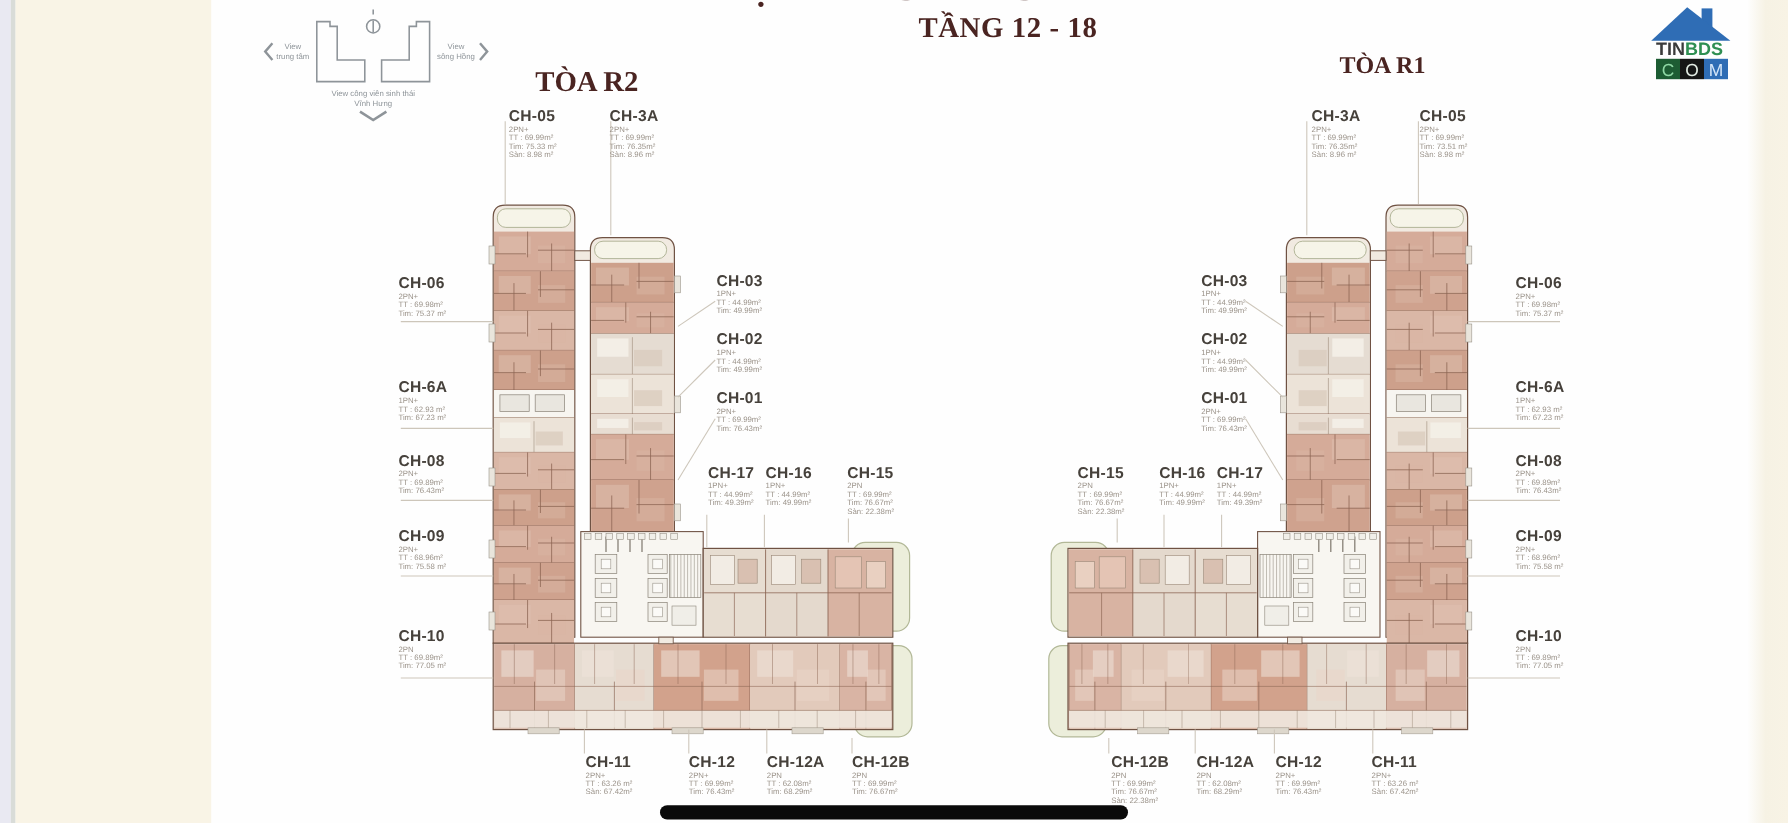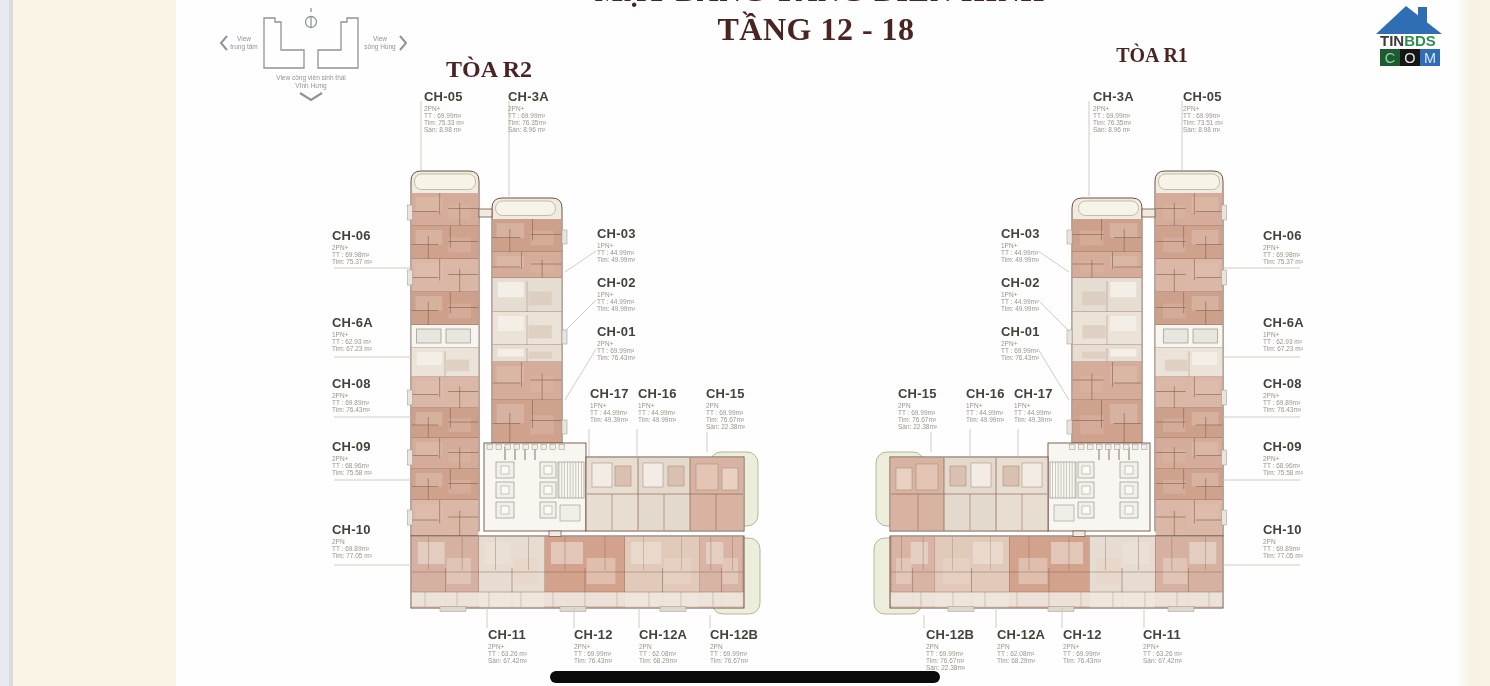--- a/index.html
+++ b/index.html
@@ -14,21 +14,21 @@
 <div style="position:absolute;left:0;top:0;width:9px;height:686px;background:#e9e9f2"></div>
 
 <div style="position:absolute;left:9px;top:0;width:4px;height:686px;background:#d9dcd8"></div>
 
 <div style="position:absolute;left:13px;top:0;width:163px;height:686px;background:#f9f4e6"></div>
 
 <div style="position:absolute;left:1456px;top:0;width:34px;height:686px;background:linear-gradient(90deg,#fefefe,#f6f2e4 45%,#f8f3e5)"></div>
 
 <div class="ttl" style="left:820px;top:-26px;transform:translateX(-50%);font-size:30px;letter-spacing:1px">MẶT BẰNG TẦNG ĐIỂN HÌNH</div>
 
-<div class="ttl" style="left:816px;top:11px;transform:translateX(-50%);font-size:32px;letter-spacing:0.5px">TẦNG 12 - 18</div>
+<div class="ttl" style="left:840px;top:11px;transform:translateX(-50%);font-size:24px;letter-spacing:0.5px">TẦNG 12 - 18</div>
 
 <div class="ttl" style="left:489px;top:56px;transform:translateX(-50%);font-size:24px">TÒA R2</div>
 
 <div class="ttl" style="left:1152px;top:44px;transform:translateX(-50%);font-size:20px">TÒA R1</div>
 
 <svg style="position:absolute;left:200px;top:0" width="280" height="130" viewBox="0 0 280 130">
   <g stroke="#8e9499" stroke-width="1.3" fill="none">
 
     <path d="M64,18 L64,68 L104,68 L104,50 L81,50 L81,22 L75,22 L75,18 Z"></path>
 

